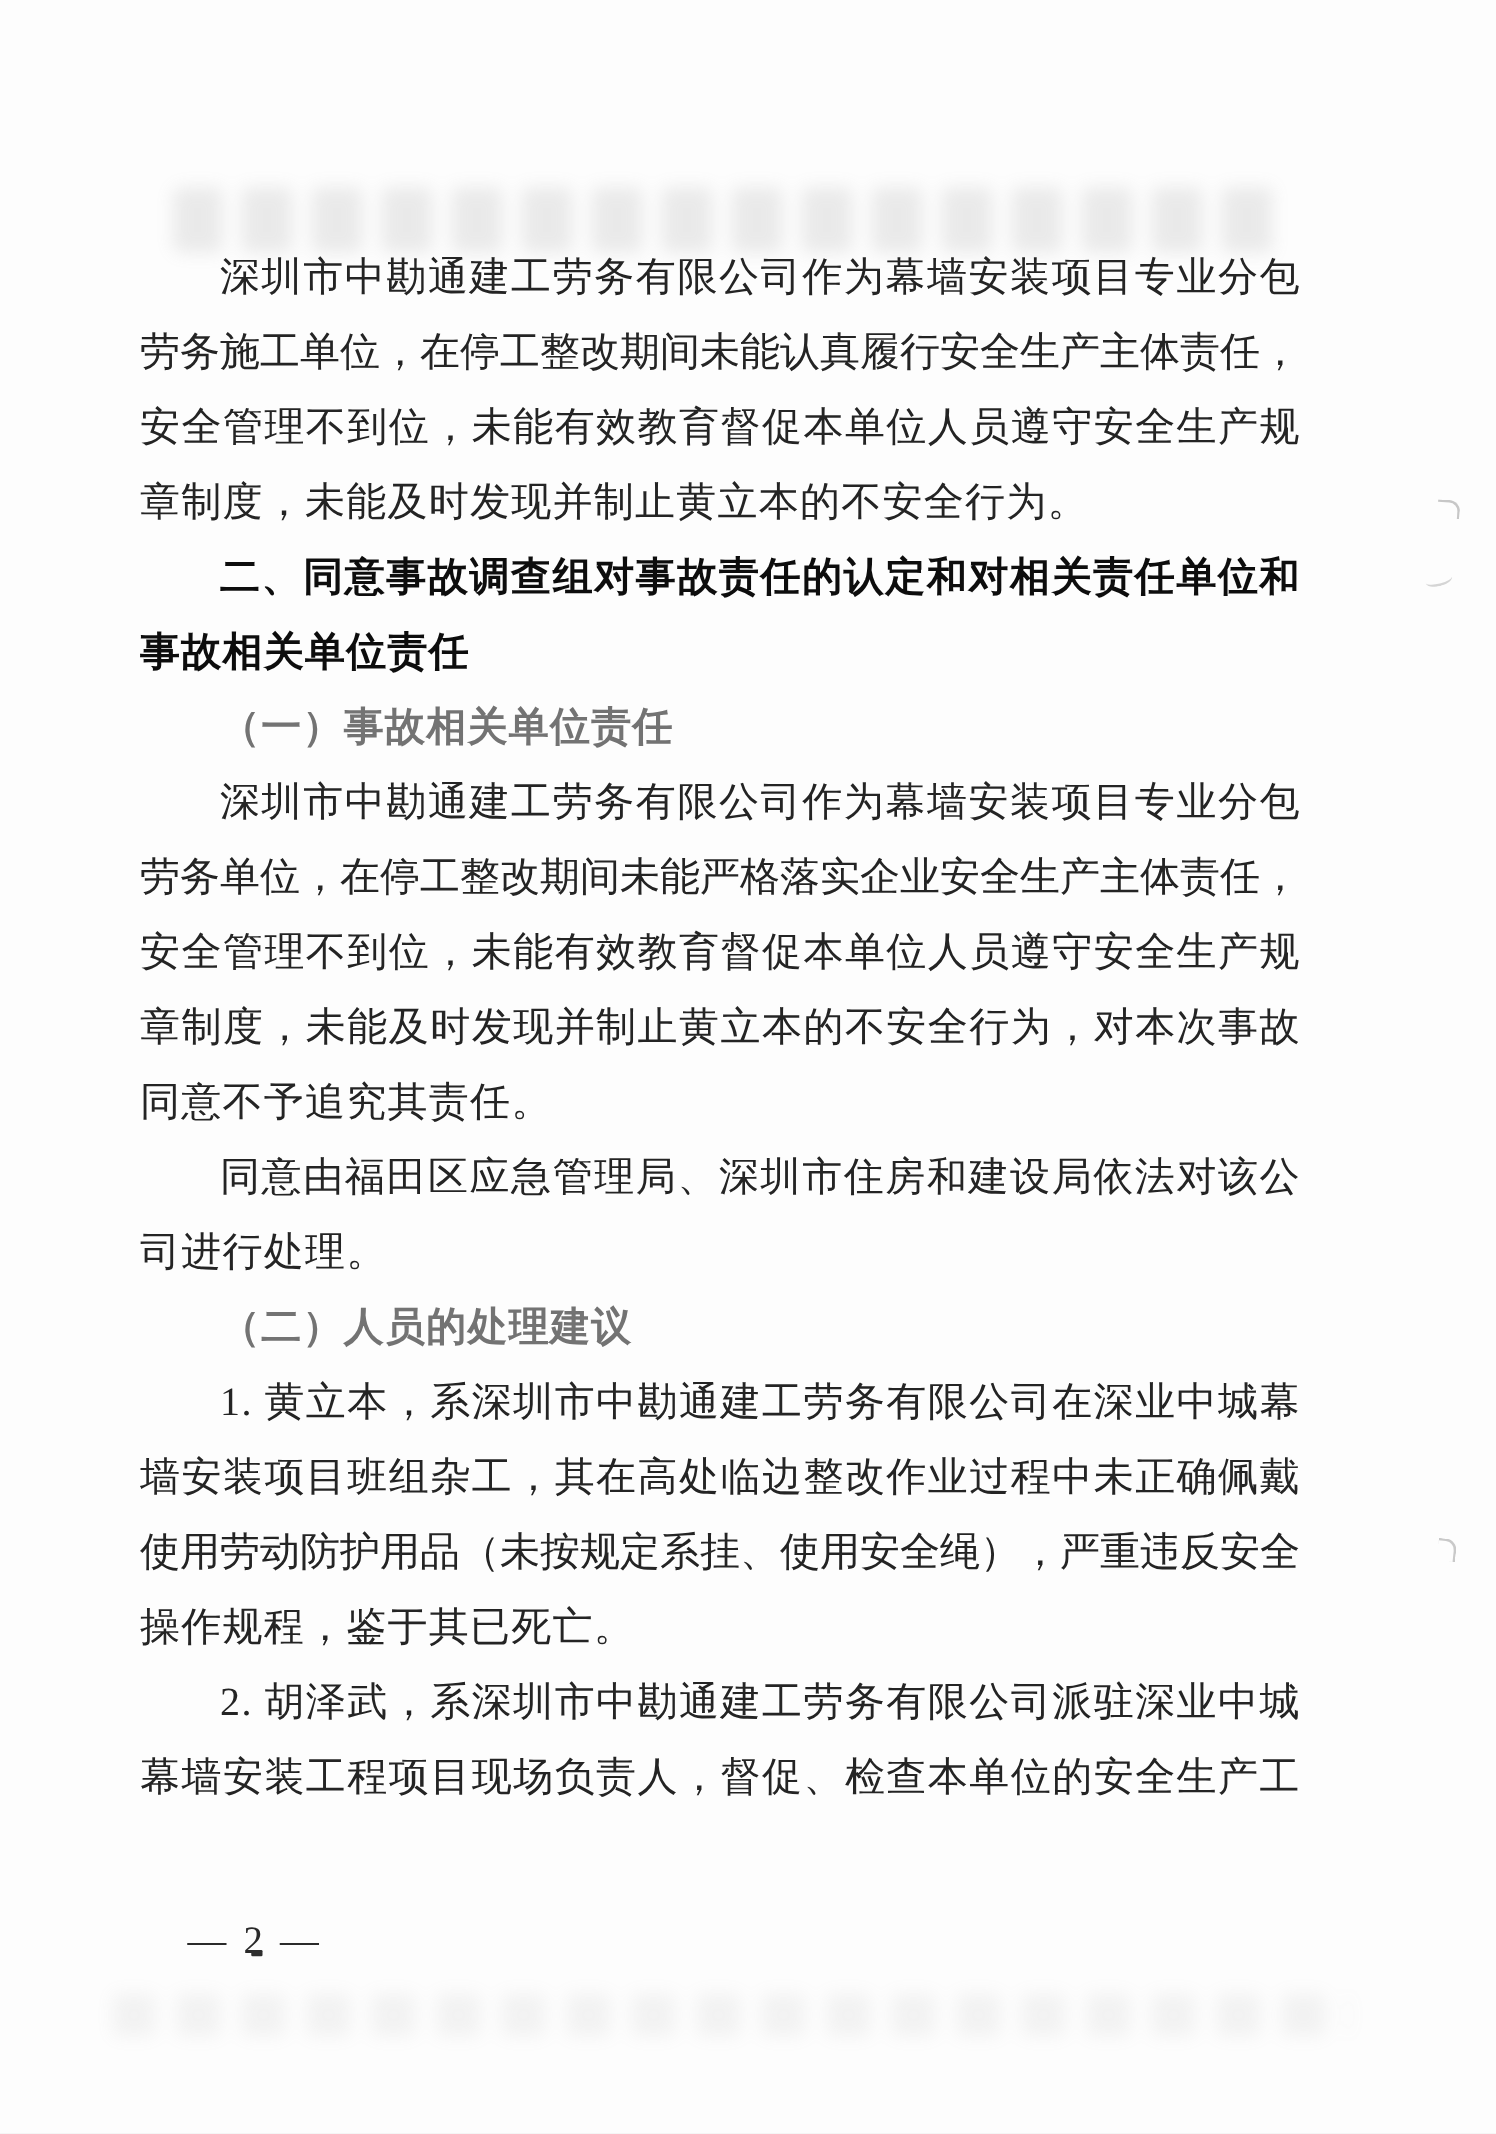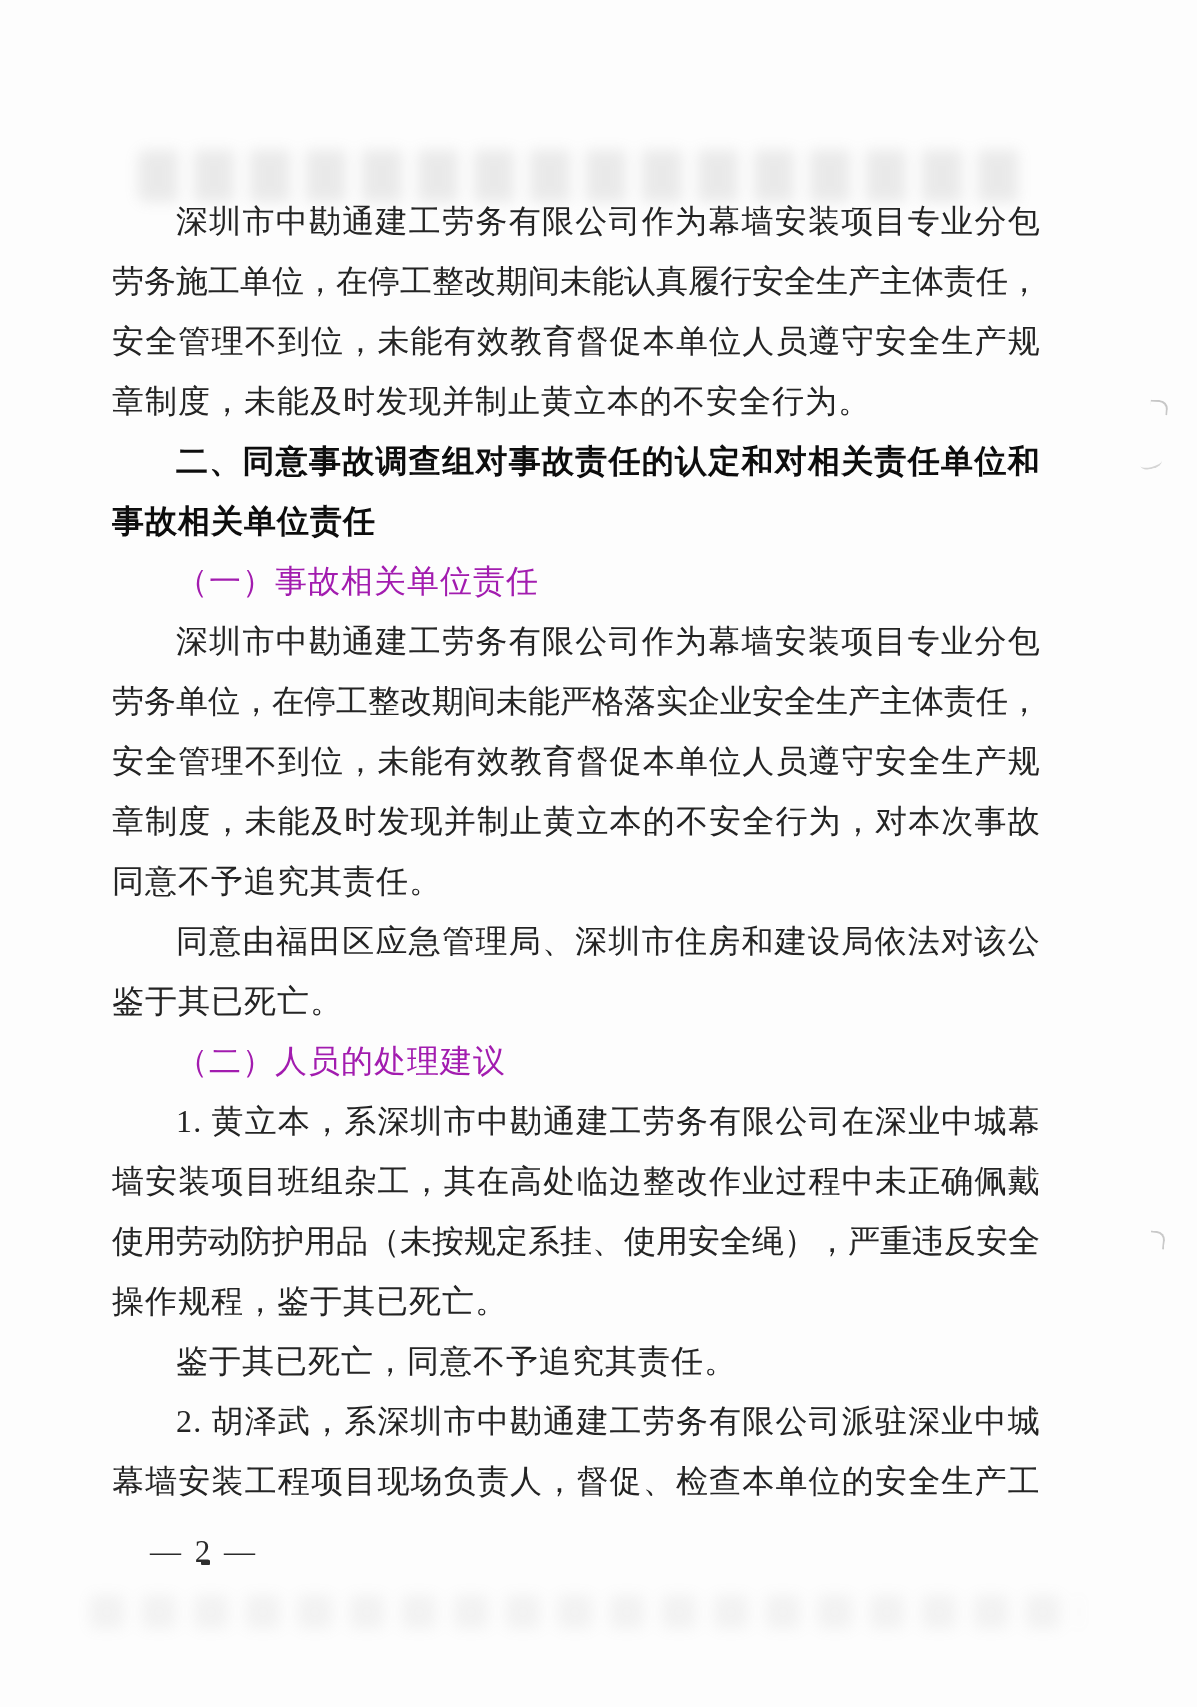--- a/index.html
+++ b/index.html
@@ -33,22 +33,22 @@
   }
   .ind{padding-left:64px;}
   
   .h{
     font-family:"Liberation Sans","DejaVu Sans",sans-serif;
     font-weight:900;
     color:#0d0d0d;
   }
   
   .sh{
-    font-weight:400;
-    color:#a21caf;
+    font-weight:700;
+    color:#737373;
   }
   .footer{
     position:absolute;
     left:150px;top:1522px;
     height:60px;line-height:60px;
     font-size:31px;
     letter-spacing:3px;
     color:#2a2a2a;
   }
   
@@ -377,21 +377,21 @@
           <span>和</span>
           <span>建</span>
           <span>设</span>
           <span>局</span>
           <span>依</span>
           <span>法</span>
           <span>对</span>
           <span>该</span>
           <span>公</span>
         </div>
-      <div class="ln">鉴于其已死亡。</div>
+      <div class="ln">司进行处理。</div>
     </div>
 
     <div>
       <div class="ln ind sh">（二）人员的处理建议</div>
     </div>
 
     <div>
       <div class="ln j ind">
           <span>1</span>
           <span>.</span>
@@ -479,23 +479,20 @@
           <span>严</span>
           <span>重</span>
           <span>违</span>
           <span>反</span>
           <span>安</span>
           <span>全</span>
         </div>
       <div class="ln">操作规程，鉴于其已死亡。</div>
     </div>
 
-    <div>
-      <div class="ln ind">鉴于其已死亡，同意不予追究其责任。</div>
-    </div>
 
     <div>
       <div class="ln j ind">
           <span>2</span>
           <span>.</span>
           <span>&nbsp;</span>
           <span>胡</span>
           <span>泽</span>
           <span>武</span>
           <span>，</span>

